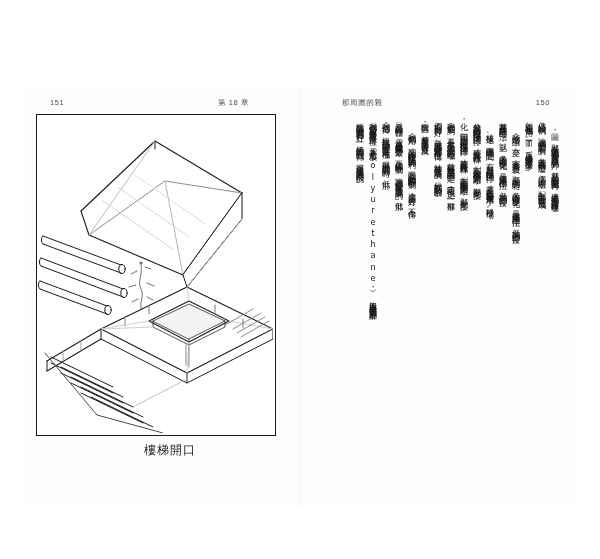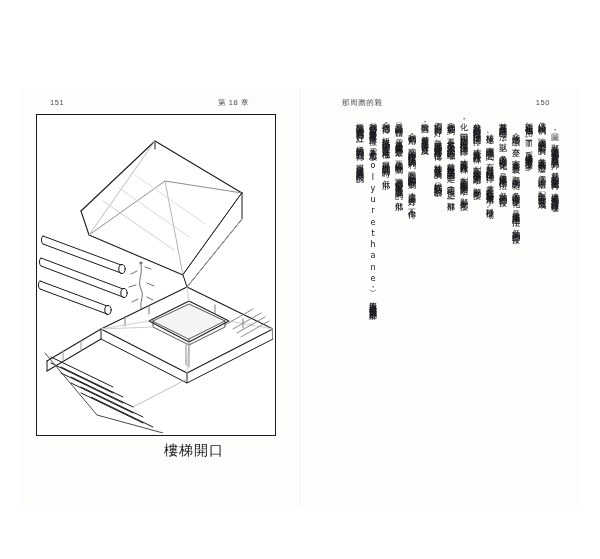--- a/index.html
+++ b/index.html
@@ -67,25 +67,24 @@
     height: 320px;
     border: 1px solid #1a1a1a;
     background: #ffffff;
     overflow: hidden;
   }
   .illus-frame svg { display: block; }
   .fig-caption {
     position: absolute;
     left: 122px;
     top: 354px;
-    font-size: 14px;
+    font-size: 12px;
     color: #1a1a1a;
     letter-spacing: 1px;
     white-space: nowrap;
-    margin-left: 20px;
   }
 
   
   .right-page {
     position: absolute;
     left: 278px; top: 0;
     width: 278px;
     height: 418px;
   }
   .vtext {

